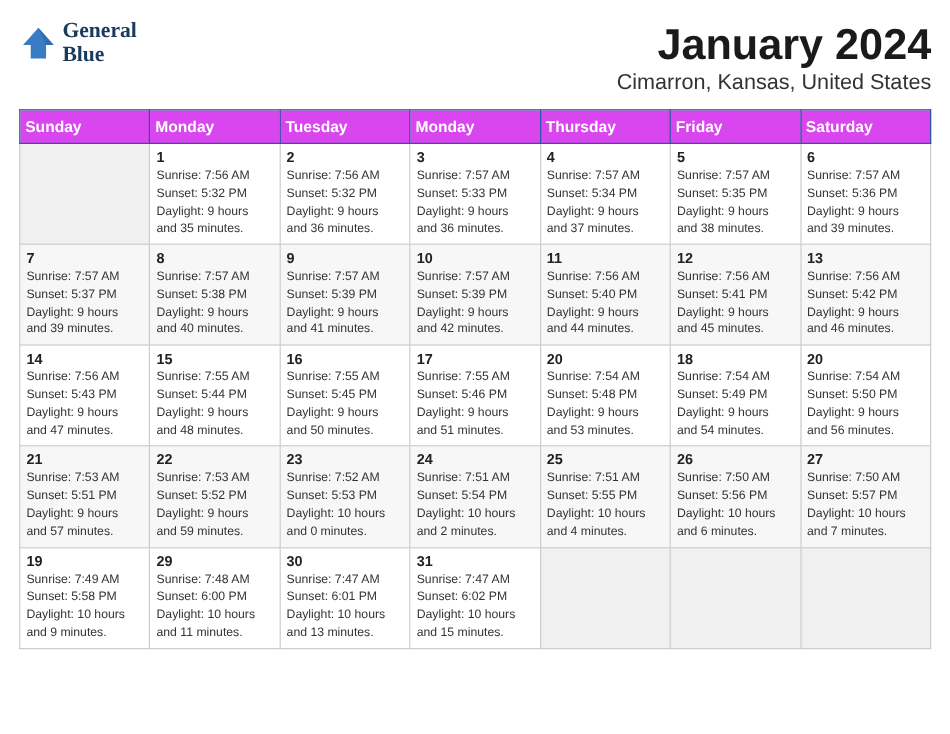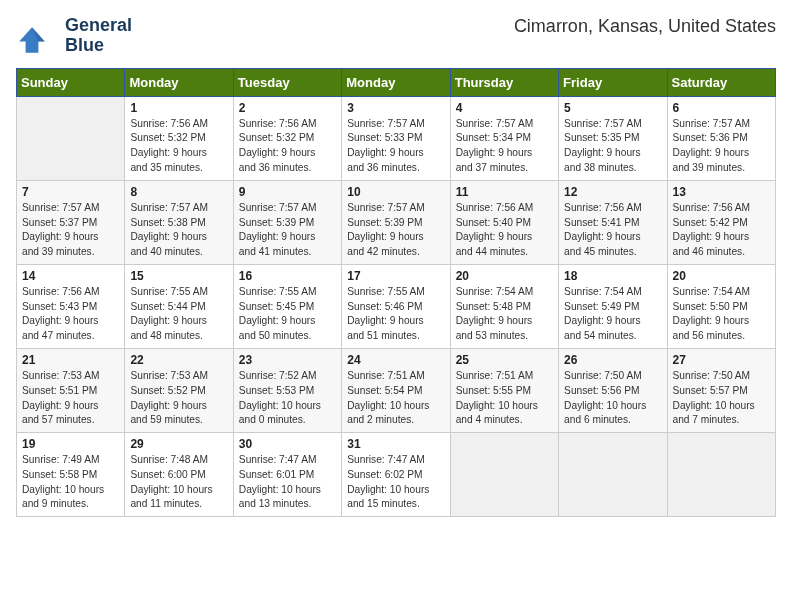--- a/index.html
+++ b/index.html
@@ -11,22 +11,23 @@
       padding: 16px;
     }
     .header {
       display: flex;
       justify-content: space-between;
       align-items: flex-start;
       margin-bottom: 12px;
     }
     .logo {
       display: flex;
-      align-items: flex-end;
-      gap: 17px;
+      align-items: center;
+      gap: 4px;
+      font-family: Liberation Serif, serif;
     }
     .logo-text {
       font-size: 18px;
       font-weight: bold;
       color: #1a3a5c;
       line-height: 1.1;
     }
     .logo-icon {
       width: 32px;
       height: 32px;
@@ -42,21 +43,21 @@
     .location-subtitle {
       font-size: 18px;
       color: #333;
     }
     table {
       width: 100%;
       border-collapse: collapse;
       table-layout: fixed;
     }
     thead tr th {
-      background-color: #4d7c0f;
+      background-color: #d946ef;
       color: #fff;
       font-size: 13px;
       font-weight: bold;
       padding: 6px 4px;
       text-align: left;
       border: 1px solid #2d55a0;
     }
     tbody tr td {
       border: 1px solid #ccc;
       vertical-align: top;
@@ -91,20 +92,21 @@
     <svg class="logo-icon" viewBox="0 0 40 40" xmlns="http://www.w3.org/2000/svg">
       <polygon points="20,4 36,22 28,22 28,36 12,36 12,22 4,22" fill="#3a7cc4"></polygon>
       <polygon points="20,4 36,22 28,22" fill="#2a5a9a" opacity="0.5"></polygon>
     </svg>
     <div class="logo-text">
       <div>General</div>
       <div>Blue</div>
     </div>
   </div>
   <div class="title-block">
+    <div class="month-title">January 2024</div>
     <div class="location-subtitle">Cimarron, Kansas, United States</div>
   </div>
 </div>
 
 <table>
   <thead>
     <tr>
     <th>Sunday</th>
         <th>Monday</th>
         <th>Tuesday</th>

